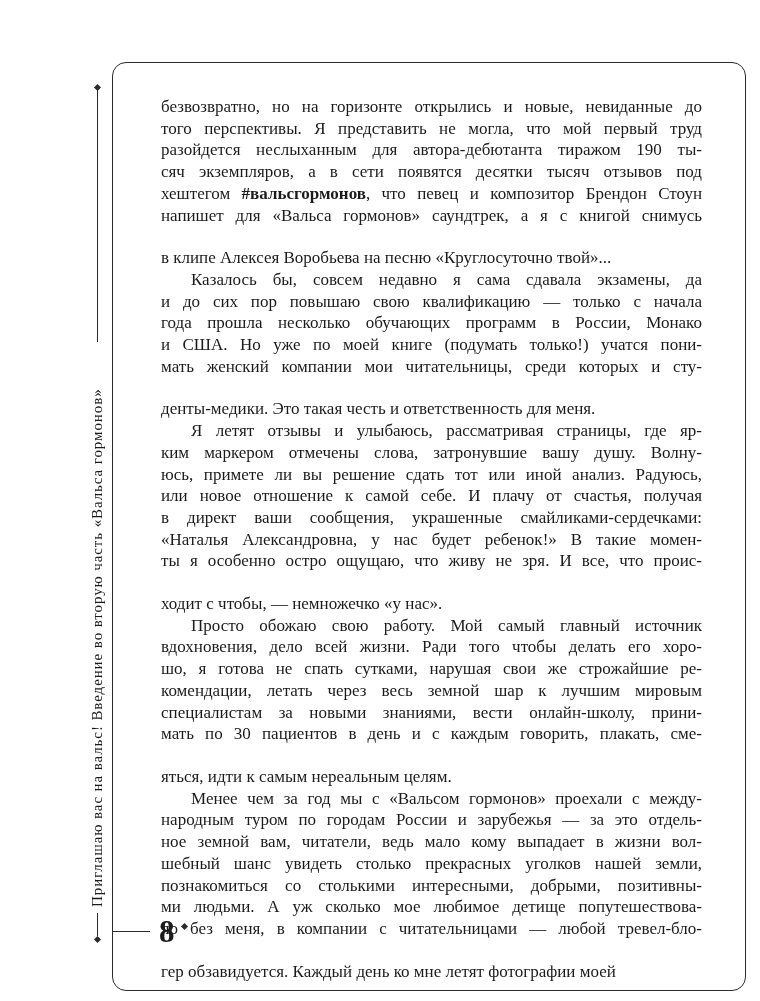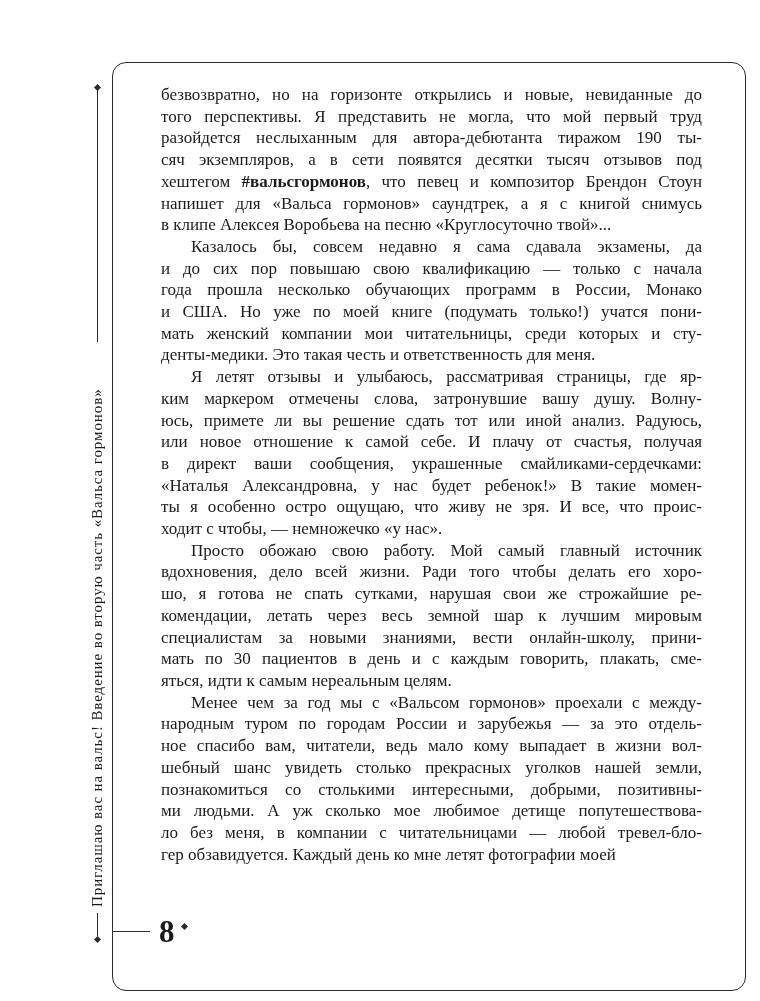--- a/index.html
+++ b/index.html
@@ -15,28 +15,28 @@
   .frame {
     position: absolute;
     left: 112px; top: 62px;
     width: 634px; height: 929px;
     border: 1.4px solid #2b2b2b;
     border-radius: 14px;
   }
   
   .text-block {
     position: absolute;
-    left: 161px; top: 84px;
+    left: 161px; top: 96px;
     width: 541px;
     font-size: 17px;
     line-height: 21.7px;
   }
   .para { margin: 0; }
   .line { text-align: justify; text-align-last: justify; }
-  .line.last { text-align-last: left; }
+  .line.last { text-align-last: left; margin-top: 21px; }
   .line.indent { text-indent: 30px; }
   .bold { font-weight: bold; }
   
   .sb-rule {
     position: absolute;
     left: 97px;
     width: 1px;
     background: #2b2b2b;
   }
   .sb-rule.top { top: 90px; height: 252px; }
@@ -124,21 +124,21 @@
       <div class="line"><span class="">вдохновения, дело всей жизни. Ради того чтобы делать его хоро-</span></div>
       <div class="line"><span class="">шо, я готова не спать сутками, нарушая свои же строжайшие ре-</span></div>
       <div class="line"><span class="">комендации, летать через весь земной шар к лучшим мировым</span></div>
       <div class="line"><span class="">специалистам за новыми знаниями, вести онлайн-школу, прини-</span></div>
       <div class="line"><span class="">мать по 30 пациентов в день и с каждым говорить, плакать, сме-</span></div>
       <div class="line last"><span class="">яться, идти к самым нереальным целям.</span></div>
     </div>
     <div class="para">
       <div class="line indent"><span class="">Менее чем за год мы с «Вальсом гормонов» проехали с между-</span></div>
       <div class="line"><span class="">народным туром по городам России и зарубежья — за это отдель-</span></div>
-      <div class="line"><span class="">ное спасибо вам, читатели, ведь мало кому выпадает в жизни вол-</span></div>
+      <div class="line"><span class="">ное земной вам, читатели, ведь мало кому выпадает в жизни вол-</span></div>
       <div class="line"><span class="">шебный шанс увидеть столько прекрасных уголков нашей земли,</span></div>
       <div class="line"><span class="">познакомиться со столькими интересными, добрыми, позитивны-</span></div>
       <div class="line"><span class="">ми людьми. А уж сколько мое любимое детище попутешествова-</span></div>
       <div class="line"><span class="">ло без меня, в компании с читательницами — любой тревел-бло-</span></div>
       <div class="line last"><span class="">гер обзавидуется. Каждый день ко мне летят фотографии моей</span></div>
     </div>
   </div>
 
 <div class="pageno">
   <span class="pageno-rule"></span>

